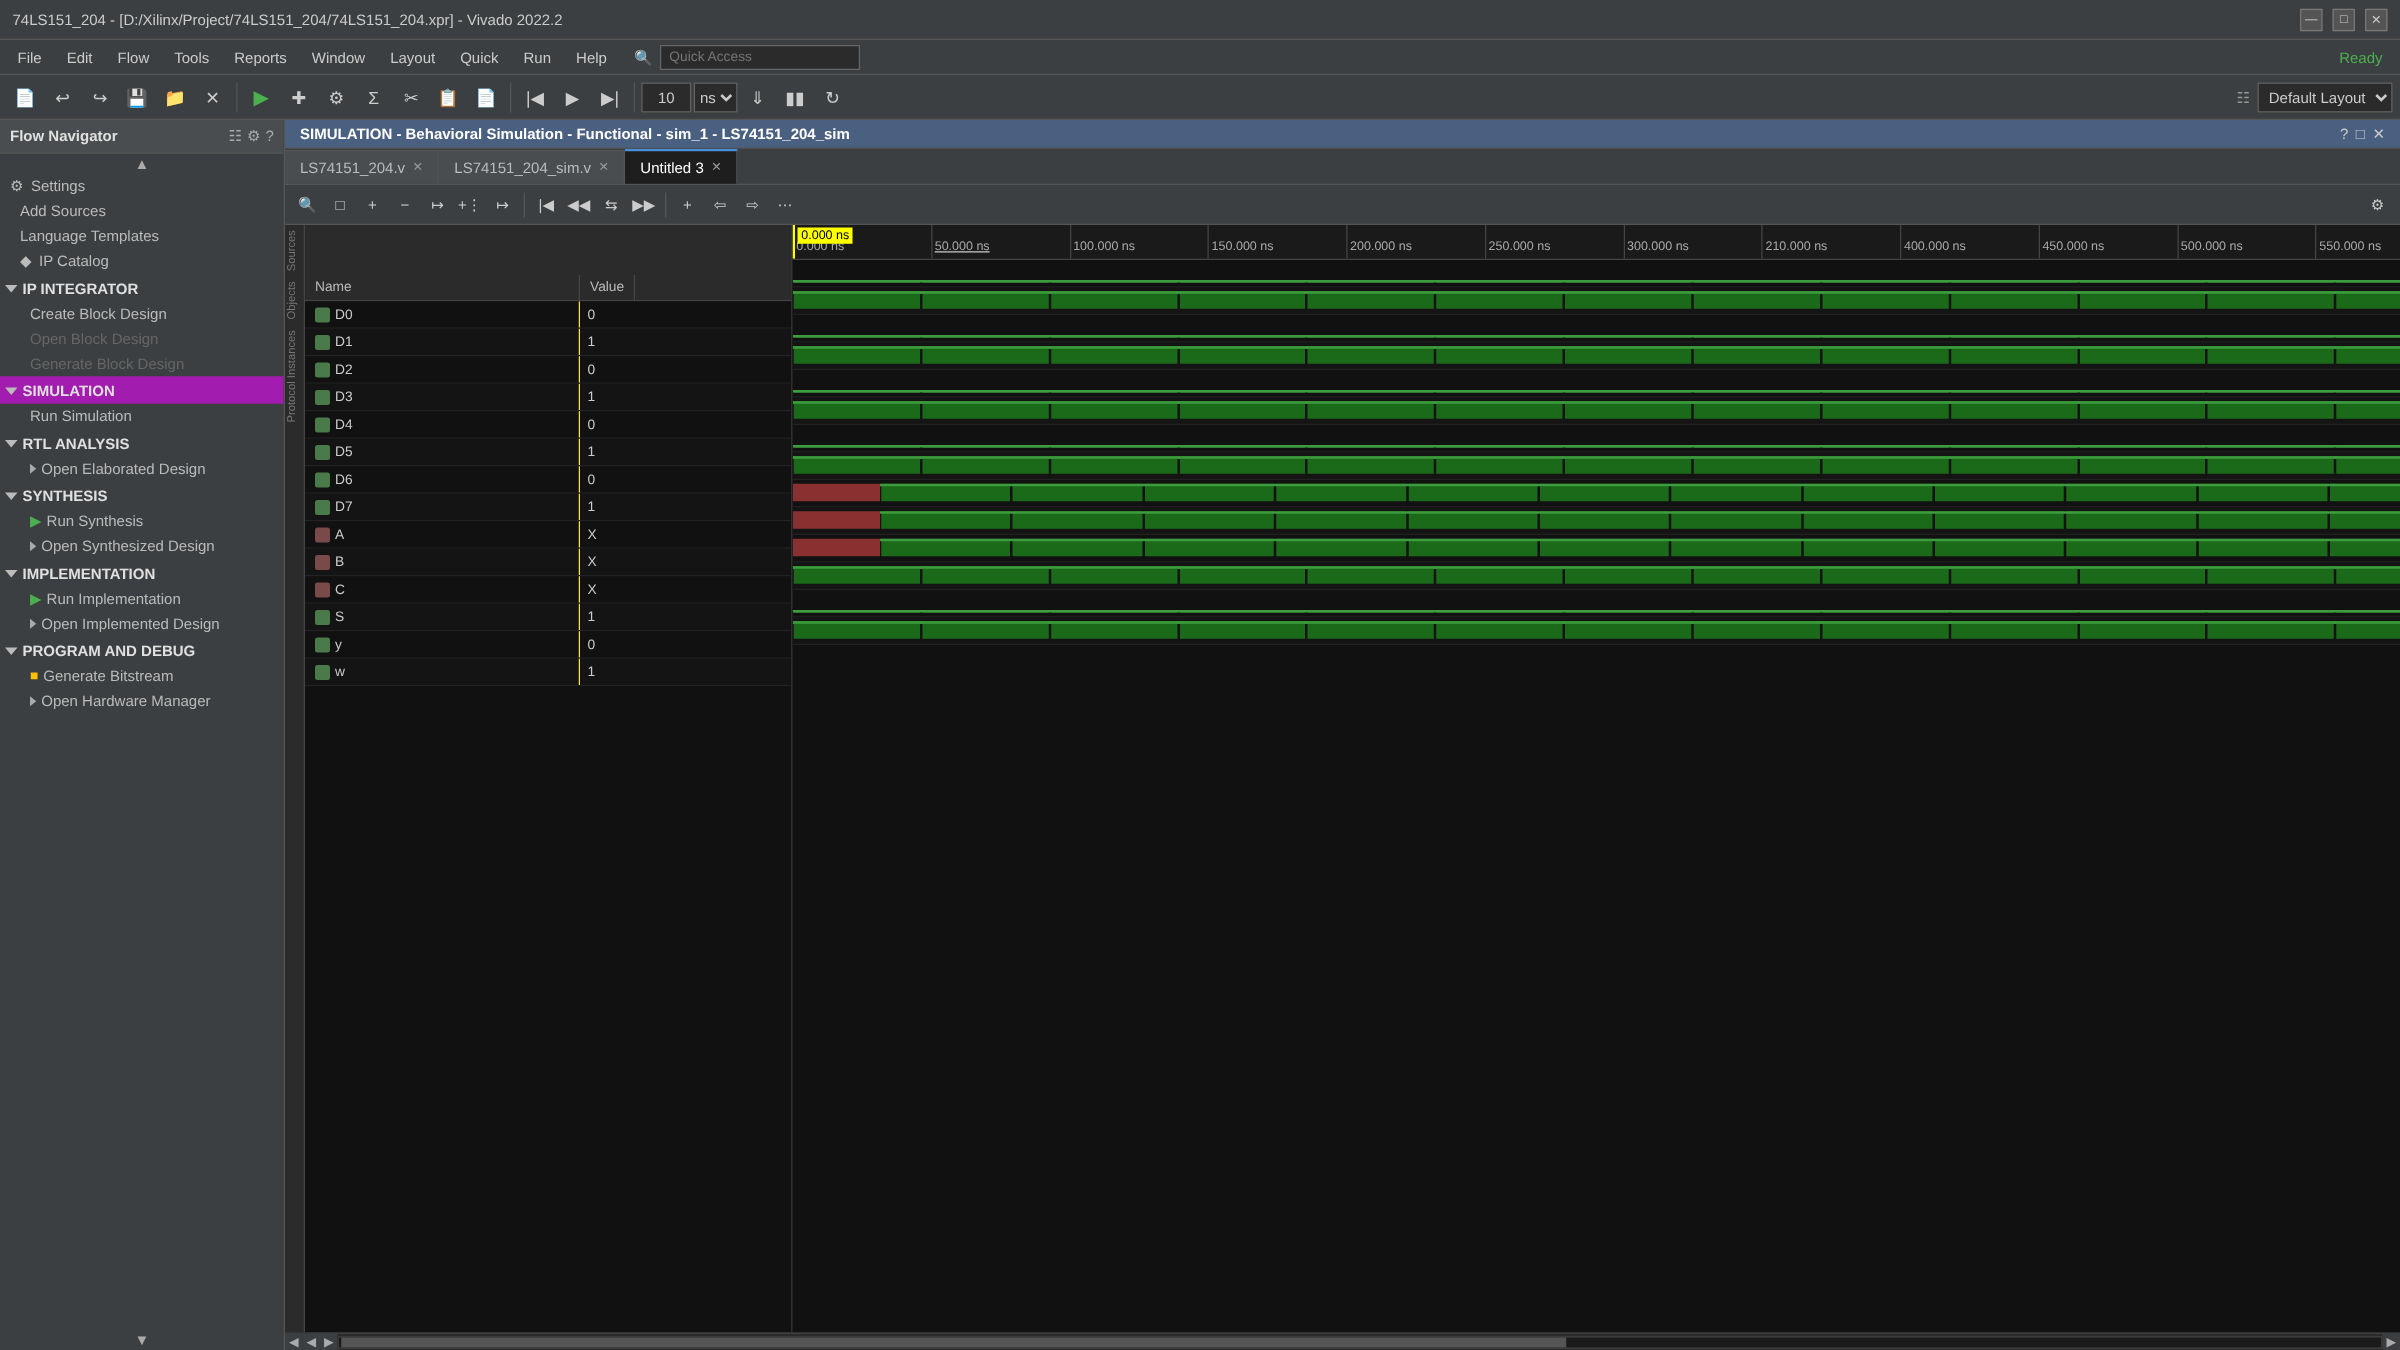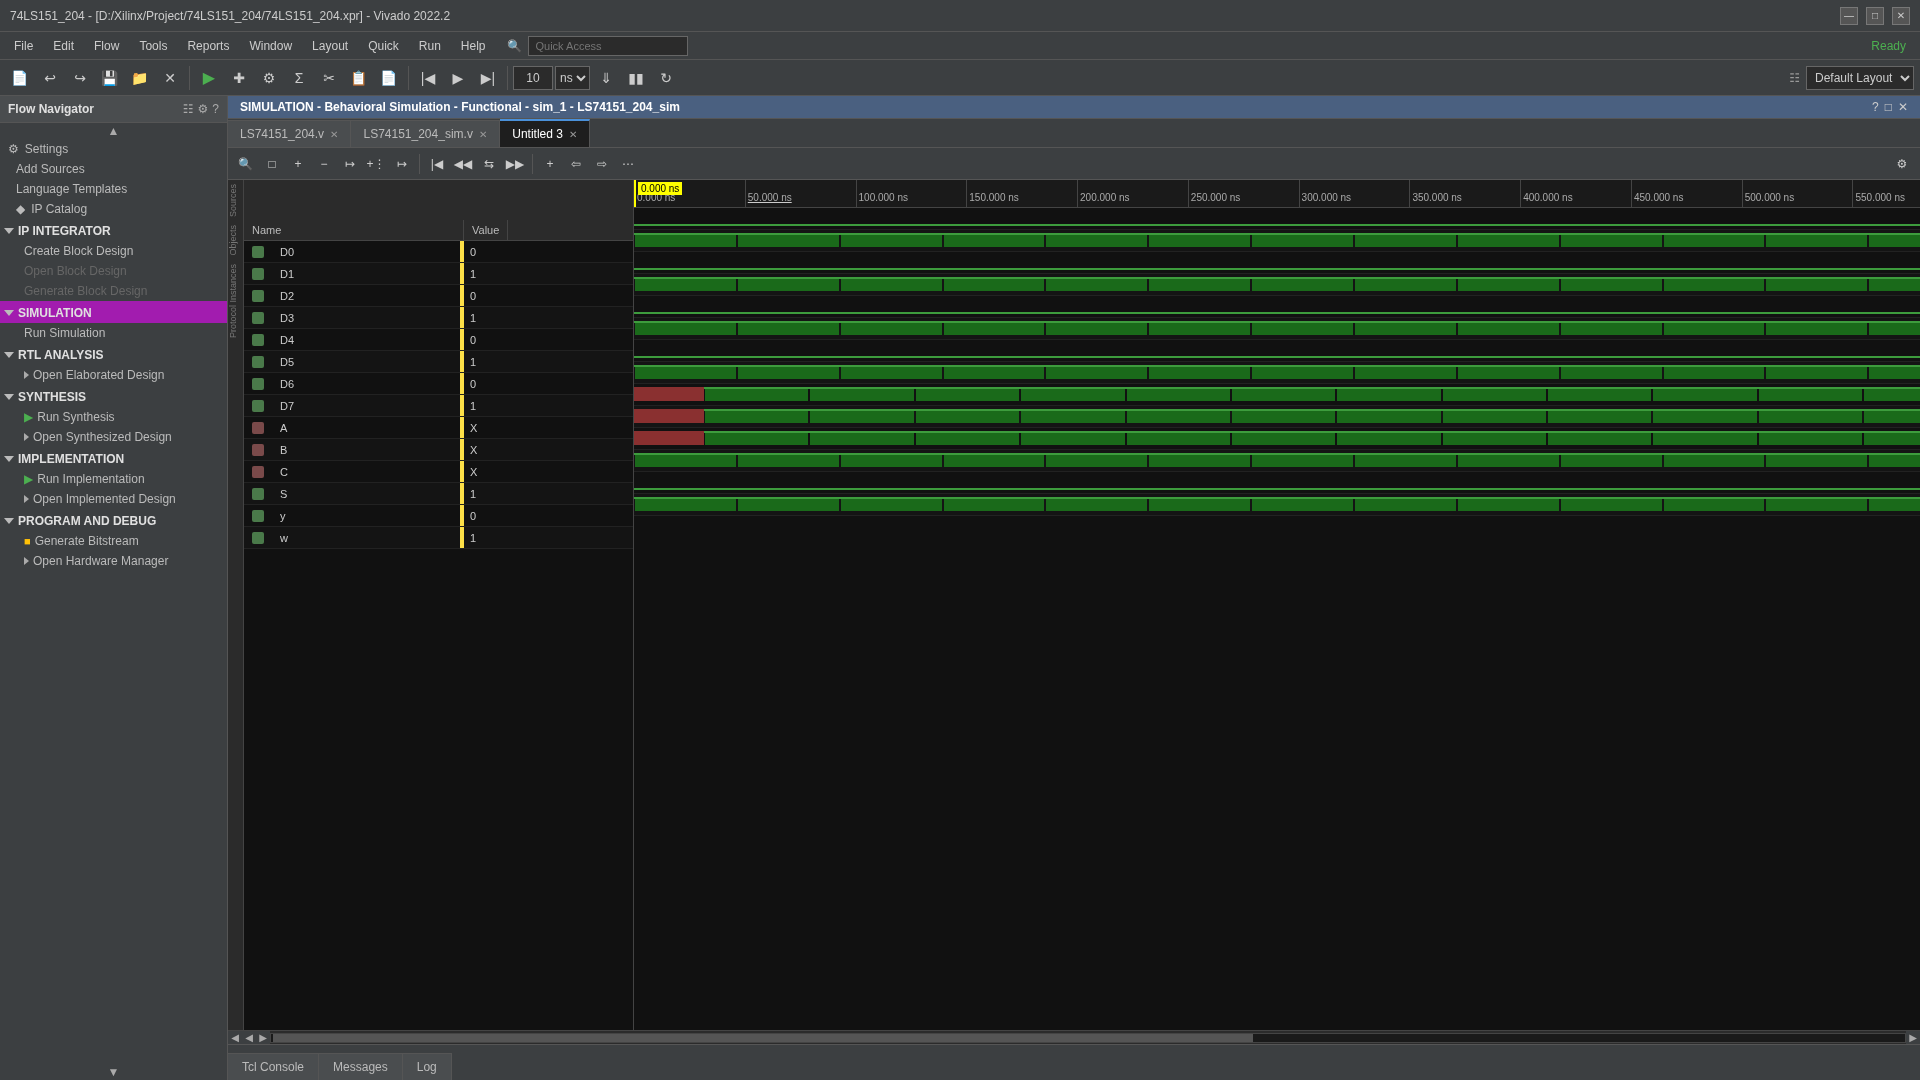--- a/index.html
+++ b/index.html
@@ -76,21 +76,21 @@
 
     
     #signal-area { display: flex; flex: 1; overflow: hidden; }
     #signal-list-panel { width: 390px; display: flex; flex-direction: column; border-right: 1px solid #444; }
     #signal-list-header { display: flex; background: #2b2b2b; border-bottom: 1px solid #444; }
     .signal-col-header { color: #bbb; font-size: 11px; padding: 4px 8px; border-right: 1px solid #444; margin-top: 40px; }
     .signal-col-header.name { width: 220px; }
     #signal-list-body { flex: 1; overflow-y: hidden; background: #111; }
     .signal-row { display: flex; align-items: center; height: 22px; border-bottom: 1px solid #222; }
     .signal-row:nth-child(even) { background: #141414; }
-    .signal-name-cell { width: 220px; padding: 0 4px 0 8px; display: flex; align-items: center; gap: 16px; color: #ccc; font-size: 11px; border-right: 4px solid #fde047; height: 100%; }
+    .signal-name-cell { width: 220px; padding: 0 4px 0 8px; display: flex; align-items: center; gap: 4px; color: #ccc; font-size: 11px; border-right: 1px solid #fde047; height: 100%; }
     .signal-val-cell { padding: 0 6px; color: #ccc; font-size: 11px; flex: 1; }
     .sig-icon { width: 12px; height: 12px; border-radius: 2px; background: #4a7a4a; display: inline-block; flex-shrink: 0; }
     .sig-icon.x { background: #7a4a4a; }
 
     
     #waveform-display { flex: 1; overflow: hidden; position: relative; background: #111; display: flex; flex-direction: column; }
     #time-ruler { height: 28px; background: #1a1a1a; border-bottom: 1px solid #444; position: relative; overflow: hidden; flex-shrink: 0; }
     .time-marker { position: absolute; top: 0; height: 100%; border-left: 1px solid #444; display: flex; align-items: flex-end; padding-bottom: 4px; }
     .time-label { color: #aaa; font-size: 10px; white-space: nowrap; padding-left: 2px; }
     .cursor-marker { position: absolute; top: 0; height: 100%; border-left: 2px solid #ffff00; z-index: 10; }
@@ -466,21 +466,21 @@
                 <div class="time-marker" style="left: 443.077px;">
                   <span class="time-label">200.000 ns</span>
                 </div>
                 <div class="time-marker" style="left: 553.846px;">
                   <span class="time-label">250.000 ns</span>
                 </div>
                 <div class="time-marker" style="left: 664.615px;">
                   <span class="time-label">300.000 ns</span>
                 </div>
                 <div class="time-marker" style="left: 775.385px;">
-                  <span class="time-label">350.000 ns</span>
+                  <span class="time-label">210.000 ns</span>
                 </div>
                 <div class="time-marker" style="left: 886.154px;">
                   <span class="time-label">400.000 ns</span>
                 </div>
                 <div class="time-marker" style="left: 996.923px;">
                   <span class="time-label">450.000 ns</span>
                 </div>
                 <div class="time-marker" style="left: 1107.69px;">
                   <span class="time-label">500.000 ns</span>
                 </div>
@@ -729,20 +729,15 @@
       <div id="waveform-scrollbar">
         <div id="h-scroll-left">◀</div>
         <div style="width:14px; background:#3c3f41; height:14px; display:flex; align-items:center; justify-content:center; cursor:pointer; color:#aaa; font-size:10px;">◀</div>
         <div style="width:14px; background:#3c3f41; height:14px; display:flex; align-items:center; justify-content:center; cursor:pointer; color:#aaa; font-size:10px;">▶</div>
         <div id="h-scroll-track">
           <div id="h-scroll-thumb"></div>
         </div>
         <div id="h-scroll-right">▶</div>
       </div>
 
-      <div id="bottom-tabs">
-        <div class="bottom-tab">Tcl Console</div>
-        <div class="bottom-tab">Messages</div>
-        <div class="bottom-tab">Log</div>
-      </div>
     </div>
   </div>
 </div>
 
 </body></html>

